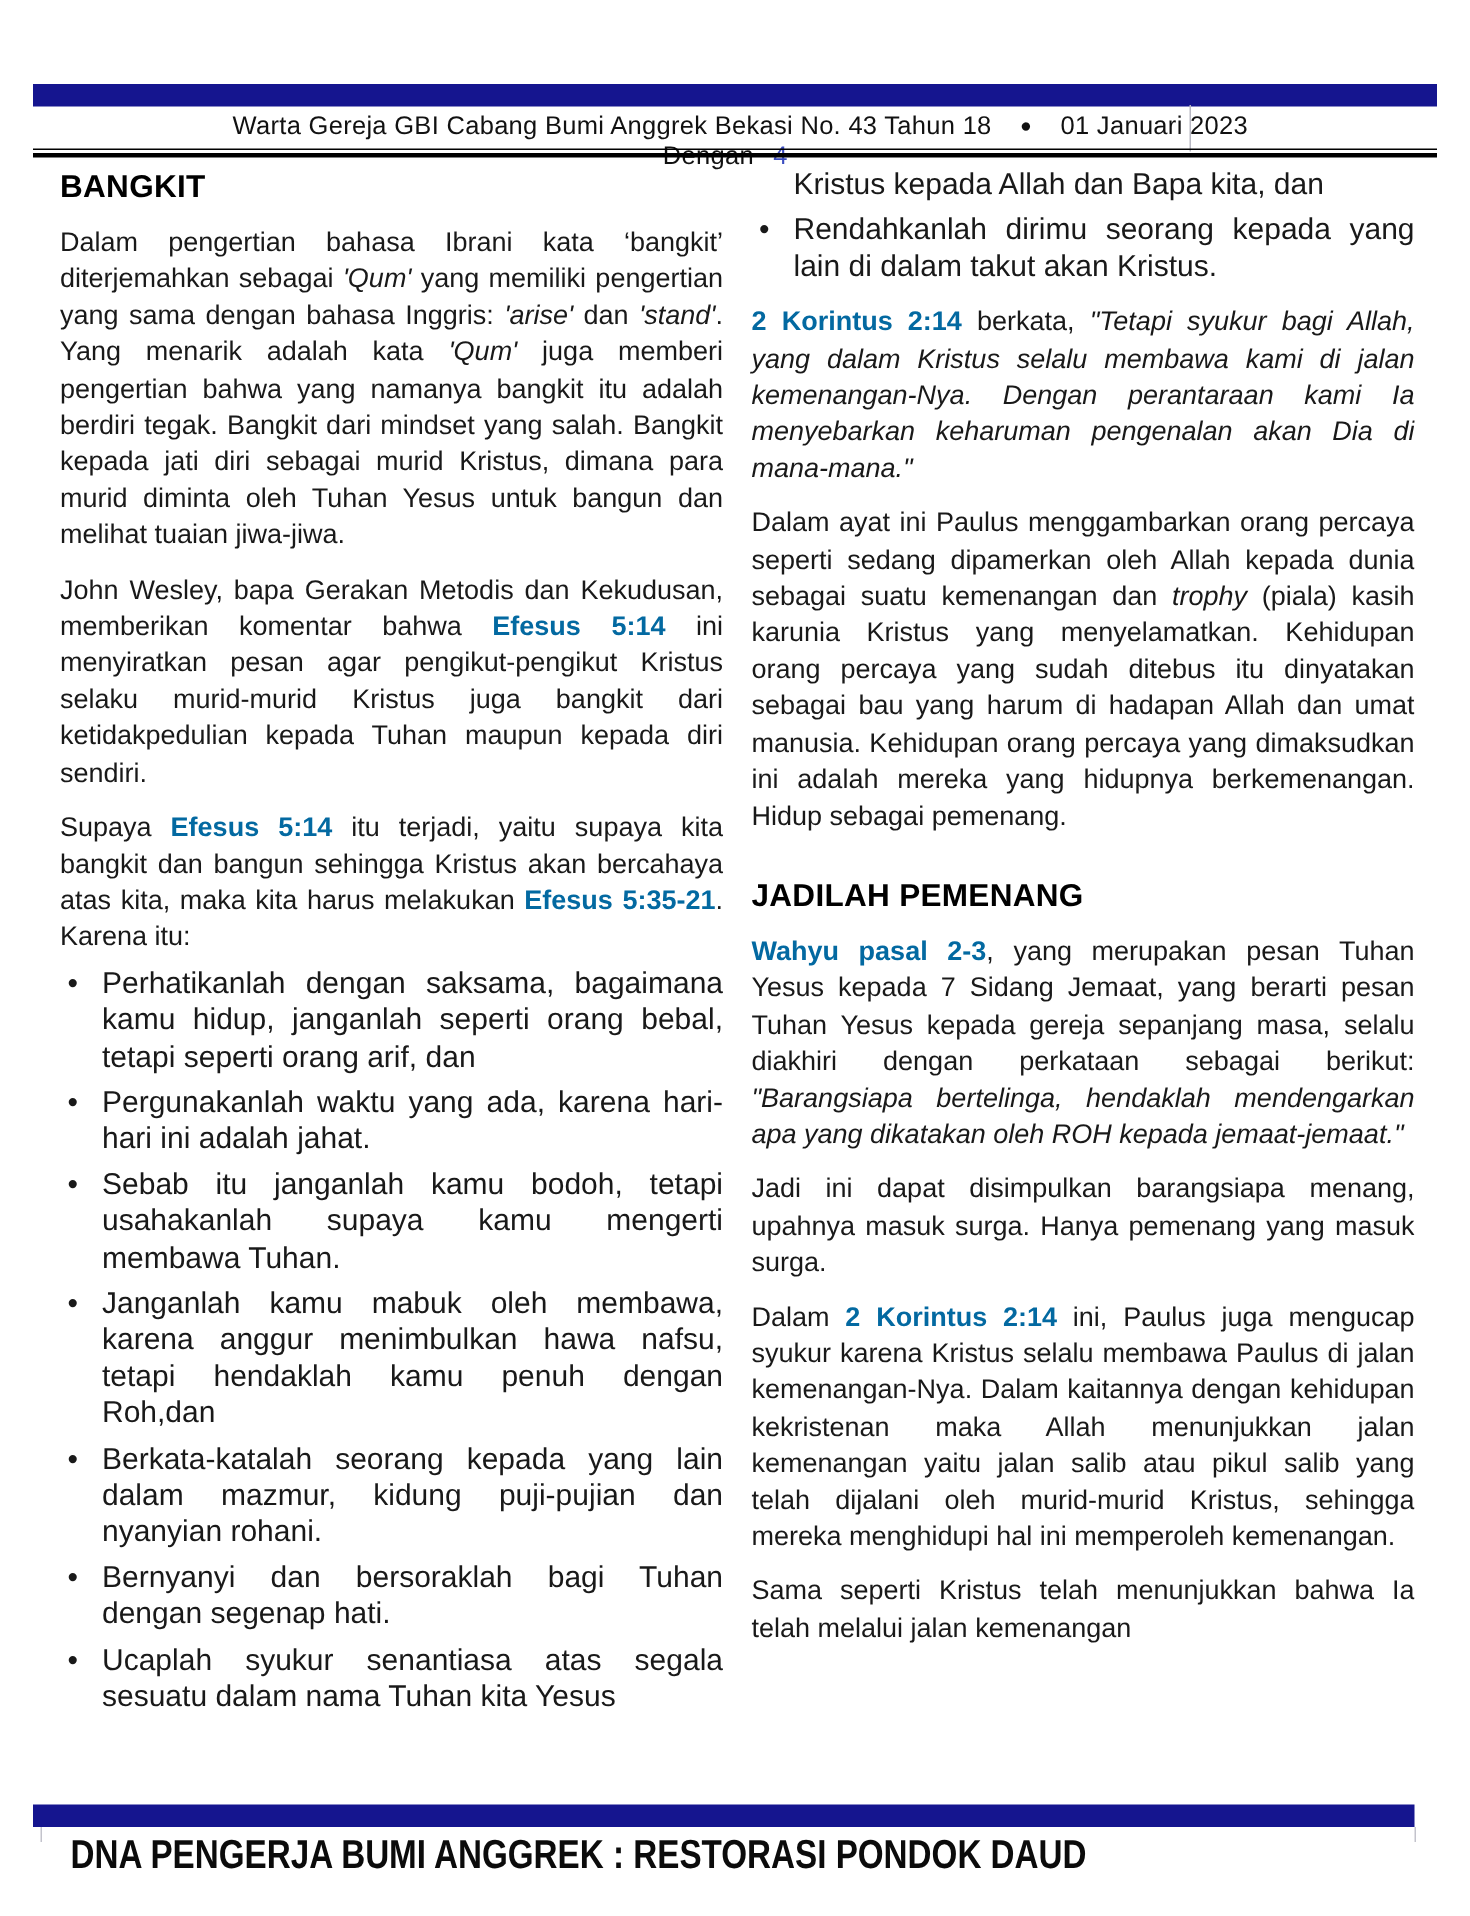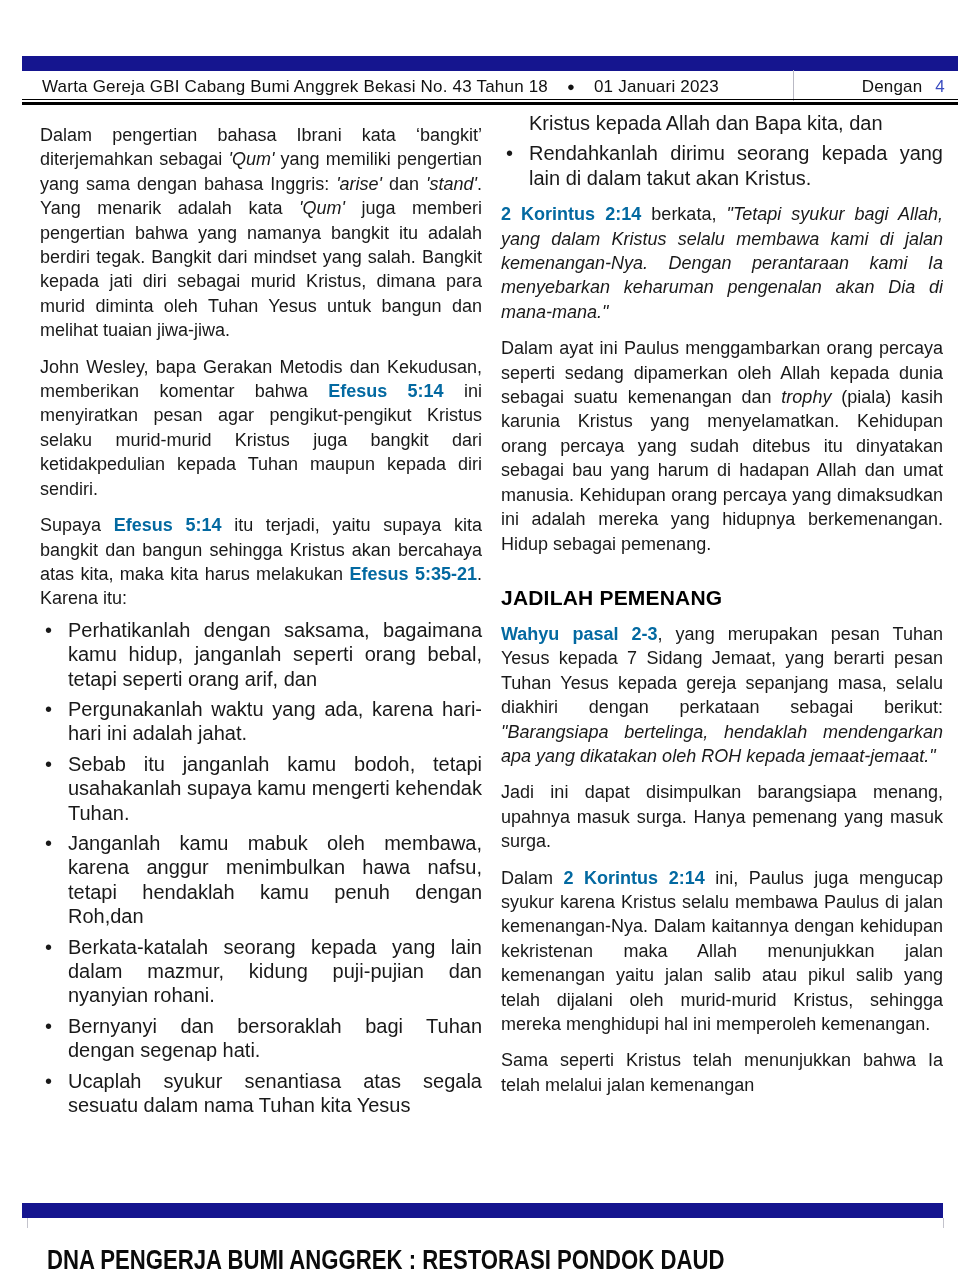--- a/index.html
+++ b/index.html
@@ -8,21 +8,21 @@
     width:980px;height:1277px;
     background:#ffffff;
     font-family:"Liberation Sans", sans-serif;
     color:#191919;
     overflow:hidden;
   }
   .topbar{position:absolute;left:22px;top:56px;width:936px;height:15px;}
   .header-row{
     position:absolute;left:22px;top:74px;width:923px;height:26px;
     display:flex;justify-content:space-between;align-items:center;
-    font-size:17px;letter-spacing:0.2px;color:#111;
+    font-size:17px;letter-spacing:0.2px;color:#111;flex-direction:column;
   }
   .header-left{padding-left:20px;white-space:nowrap;}
   .header-left .sep{display:inline-block;margin:0 14px;font-size:13px;vertical-align:1px;}
   .header-right{white-space:nowrap;}
   .header-right .pagenum{margin-left:8px;font-weight:normal;}
   .vline{position:absolute;left:793px;top:70px;width:1px;height:31px;background:#b9b9c4;}
   .rule{position:absolute;left:22px;top:99px;width:936px;height:7px;}
   .rule .thin{height:1px;background:#000;}
   .rule .gap{height:2px;background:transparent;}
   .rule .thick{height:3px;background:#000;}
@@ -44,21 +44,21 @@
   .bullet{
     display:flex;margin:0 0 6px 0;
     font-size:20px;line-height:24.4px;
   }
   .bullet .dot{flex:0 0 28px;padding-left:5px;box-sizing:border-box;}
   .bullet .btext{flex:1 1 auto;text-align:justify;min-width:0;}
   .bullet.cont{padding-left:28px;}
   .b{font-weight:bold;color:#0369a1;}
   .i{font-style:italic;}
   .botbar{position:absolute;left:22px;top:1203px;width:921px;height:15px;}
-  .footer-row{position:absolute;left:47px;top:1221px;width:900px;margin-top:24px;}
+  .footer-row{position:absolute;left:47px;top:1221px;width:900px;}
   .footer-text{
     display:inline-block;
     font-size:27px;font-weight:bold;color:#0b0b0b;
     white-space:nowrap;letter-spacing:0px;
     transform:scaleX(0.82);transform-origin:left center;
   }
   .tick{position:absolute;width:1px;height:10px;background:#c3c3cc;}
 </style>
 </head>
 <body>
@@ -82,34 +82,35 @@
   <div class="vline"></div>
 
   <div class="rule">
     <div class="thin"></div>
     <div class="gap"></div>
     <div class="thick"></div>
   </div>
 
   <div class="content">
     <div class="col" id="col-left">
+        <div class="heading">BANGKIT</div>
         <p class="para"><span>Dalam pengertian bahasa Ibrani kata ‘bangkit’ diterjemahkan sebagai </span><span class="i">'Qum'</span><span> yang memiliki pengertian yang sama dengan bahasa Inggris: </span><span class="i">'arise'</span><span> dan </span><span class="i">'stand'</span><span>. Yang menarik adalah kata </span><span class="i">'Qum'</span><span> juga memberi pengertian bahwa yang namanya bangkit itu adalah berdiri tegak. Bangkit dari mindset yang salah. Bangkit kepada jati diri sebagai murid Kristus, dimana para murid diminta oleh Tuhan Yesus untuk bangun dan melihat tuaian jiwa-jiwa.</span></p>
         <p class="para"><span>John Wesley, bapa Gerakan Metodis dan Kekudusan, memberikan komentar bahwa </span><span class="b">Efesus 5:14</span><span> ini menyiratkan pesan agar pengikut-pengikut Kristus selaku murid-murid Kristus juga bangkit dari ketidakpedulian kepada Tuhan maupun kepada diri sendiri.</span></p>
         <p class="para"><span>Supaya </span><span class="b">Efesus 5:14</span><span> itu terjadi, yaitu supaya kita bangkit dan bangun sehingga Kristus akan bercahaya atas kita, maka kita harus melakukan </span><span class="b">Efesus 5:35-21</span><span>. Karena itu:</span></p>
         <div class="bullet">
           <span class="dot">•</span>
           <span class="btext"><span>Perhatikanlah dengan saksama, bagaimana kamu hidup, janganlah seperti orang bebal, tetapi seperti orang arif, dan</span></span>
         </div>
         <div class="bullet">
           <span class="dot">•</span>
           <span class="btext"><span>Pergunakanlah waktu yang ada, karena hari-hari ini adalah jahat.</span></span>
         </div>
         <div class="bullet">
           <span class="dot">•</span>
-          <span class="btext"><span>Sebab itu janganlah kamu bodoh, tetapi usahakanlah supaya kamu mengerti kehendak Tuhan.</span></span>
+          <span class="btext"><span>Sebab itu janganlah kamu bodoh, tetapi usahakanlah supaya kamu mengerti membawa Tuhan.</span></span>
         </div>
         <div class="bullet">
           <span class="dot">•</span>
           <span class="btext"><span>Janganlah kamu mabuk oleh membawa, karena anggur menimbulkan hawa nafsu, tetapi hendaklah kamu penuh dengan Roh,dan</span></span>
         </div>
         <div class="bullet">
           <span class="dot">•</span>
           <span class="btext"><span>Berkata-katalah seorang kepada yang lain dalam mazmur, kidung puji-pujian dan nyanyian rohani.</span></span>
         </div>
         <div class="bullet">

